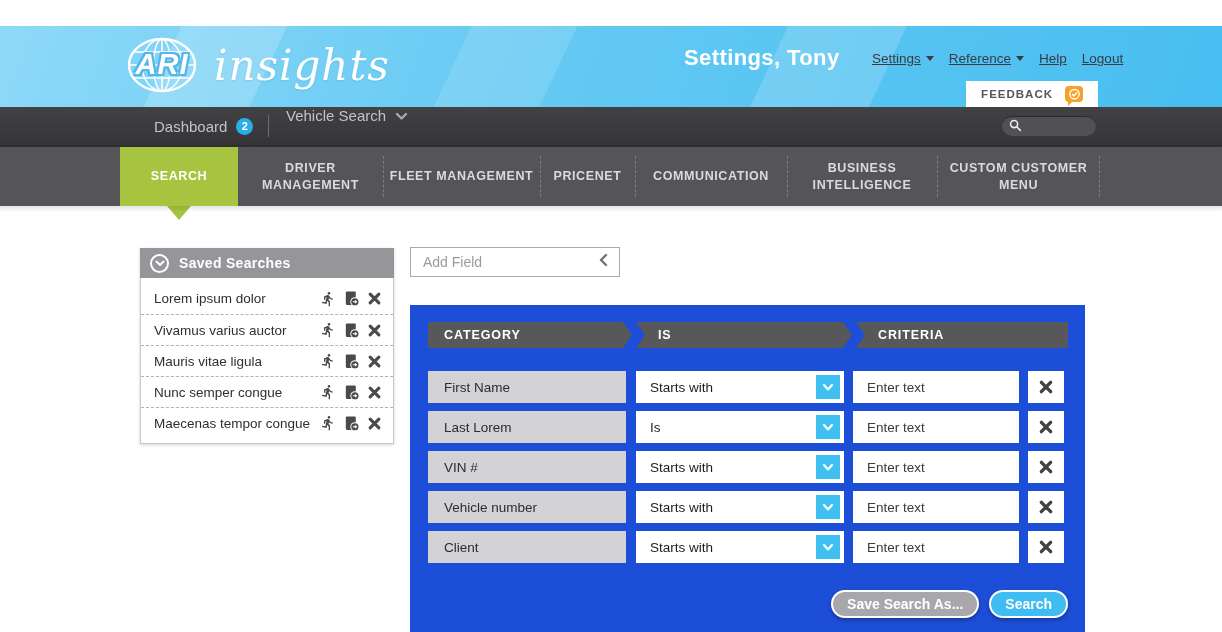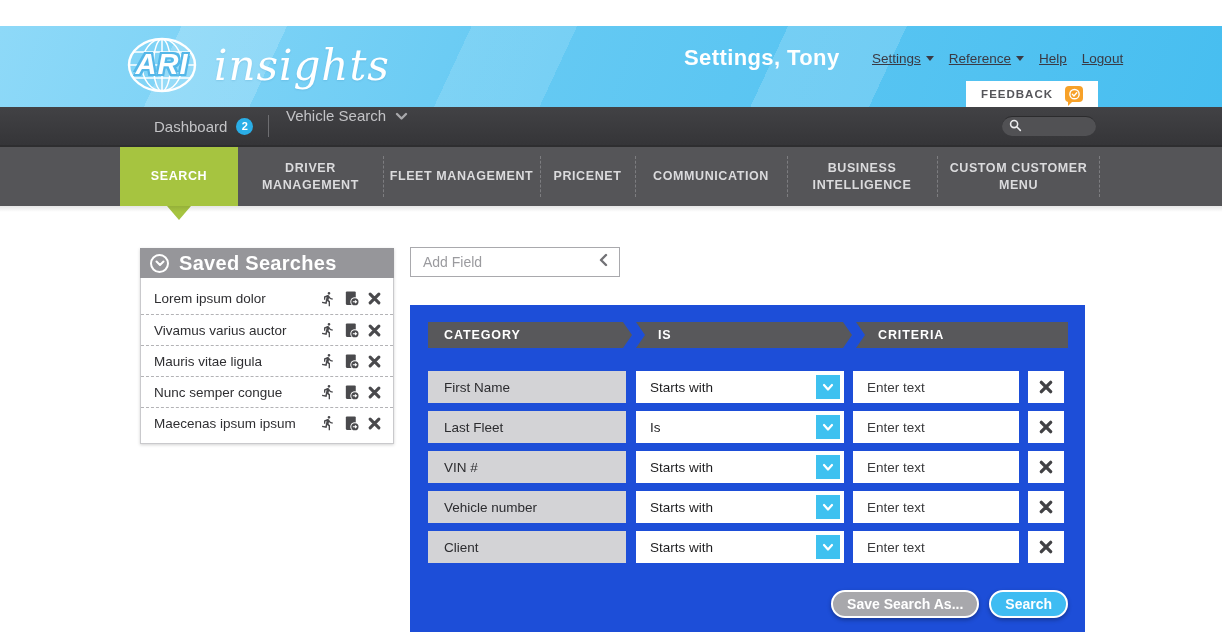--- a/index.html
+++ b/index.html
@@ -60,21 +60,21 @@
   .tab.sep-right::after { content:''; position:absolute; right:0; top:9px; bottom:9px; border-left:1px dashed #7d7d80; }
   .tab.active { background:#a6c440; color:#fff; }
   .tab.active::after { content:''; position:absolute; top:100%; left:50%; transform:translateX(-50%);
         border-left:12px solid transparent; border-right:12px solid transparent; border-top:14px solid #a6c440; }
   .nav-shadow { position:absolute; top:180px; left:0; width:100%; height:6px;
         background:linear-gradient(rgba(0,0,0,.10), rgba(0,0,0,0)); }
 
   
   .saved { position:absolute; left:140px; top:222px; width:254px; box-shadow:0 1px 3px rgba(0,0,0,.18); }
   .saved-head { height:30px; background:#96969a; display:flex; align-items:center; gap:10px;
-        padding:0 10px; color:#fff; font-size:20px; font-weight:bold; letter-spacing:.3px; }
+        padding:0 10px; color:#fff; font-size:14px; font-weight:bold; letter-spacing:.3px; }
   .savedchev { width:19px; height:19px; border:2px solid #fff; border-radius:50%; flex:none;
         display:flex; align-items:center; justify-content:center; cursor:pointer; }
   .saved-body { background:#fff; border:1px solid #c9c9cc; border-top:none; padding:5px 0; }
   .saved-item { display:flex; align-items:center; height:31px; padding:0 11px 0 13px;
         font-size:13.5px; color:#2f2f32; }
   .saved-item + .saved-item { border-top:1px dashed #b3b3b6; }
   .saved-item .name { flex:1; }
   .saved-icons { display:flex; gap:7px; align-items:center; color:#4a4a4d; }
   .saved-icons svg { display:block; cursor:pointer; }
 
@@ -282,21 +282,21 @@
               <circle cx="16.8" cy="16.6" r="5.1" fill="currentColor"></circle>
               <path d="M13.9 16.6h5 M17 14.5l2.1 2.1-2.1 2.1" stroke="#fff" stroke-width="1.5" fill="none"></path>
             </svg>
           <svg width="15" height="15" viewBox="0 0 24 24">
               <path d="M5 5 19 19 M19 5 5 19" stroke="currentColor" stroke-width="5" stroke-linecap="round"></path>
             </svg>
         </span>
       </div>
 
       <div class="saved-item">
-        <span class="name">Maecenas ipsum ipsum</span>
+        <span class="name">Maecenas tempor congue</span>
         <span class="saved-icons">
           <svg width="16" height="16" viewBox="0 0 24 24" fill="currentColor">
               <path d="M13.49 5.48c1.1 0 2-.9 2-2s-.9-2-2-2-2 .9-2 2 .9 2 2 2zm-3.6 13.9l1-4.4 2.1 2v6h2v-7.5l-2.1-2 .6-3c1.3 1.5 3.3 2.5 5.5 2.5v-2c-1.9 0-3.5-1-4.3-2.4l-1-1.6c-.4-.6-1-1-1.7-1-.3 0-.5.1-.8.1l-5.2 2.2v4.7h2v-3.4l1.8-.7-1.6 8.1-4.9-1-.4 2 7 1.4z"></path>
             </svg>
           <svg width="17" height="17" viewBox="0 0 24 24">
               <rect x="4" y="2" width="14" height="19" rx="1.5" fill="currentColor"></rect>
               <circle cx="16.8" cy="16.6" r="6.5" fill="#fff"></circle>
               <circle cx="16.8" cy="16.6" r="5.1" fill="currentColor"></circle>
               <path d="M13.9 16.6h5 M17 14.5l2.1 2.1-2.1 2.1" stroke="#fff" stroke-width="1.5" fill="none"></path>
             </svg>
@@ -341,21 +341,21 @@
           <input placeholder="Enter text" style="">
         </div>
         <div class="del">
             <svg width="16" height="16" viewBox="0 0 24 24">
               <path d="M5 5 19 19 M19 5 5 19" stroke="currentColor" stroke-width="5" stroke-linecap="round"></path>
             </svg>
           </div>
       </div>
 
       <div class="row">
-        <div class="cat">Last Fleet</div>
+        <div class="cat">Last Lorem</div>
         <div class="op">
           <span>Is</span>
           <span class="dd">
               <svg width="12" height="9" viewBox="0 0 12 9">
                 <polyline points="2,2 6,6.5 10,2" fill="none" stroke="#fff" stroke-width="2.2" stroke-linecap="round" stroke-linejoin="round"></polyline>
               </svg>
             </span>
         </div>
         <div class="crit">
           <input placeholder="Enter text" style="">

